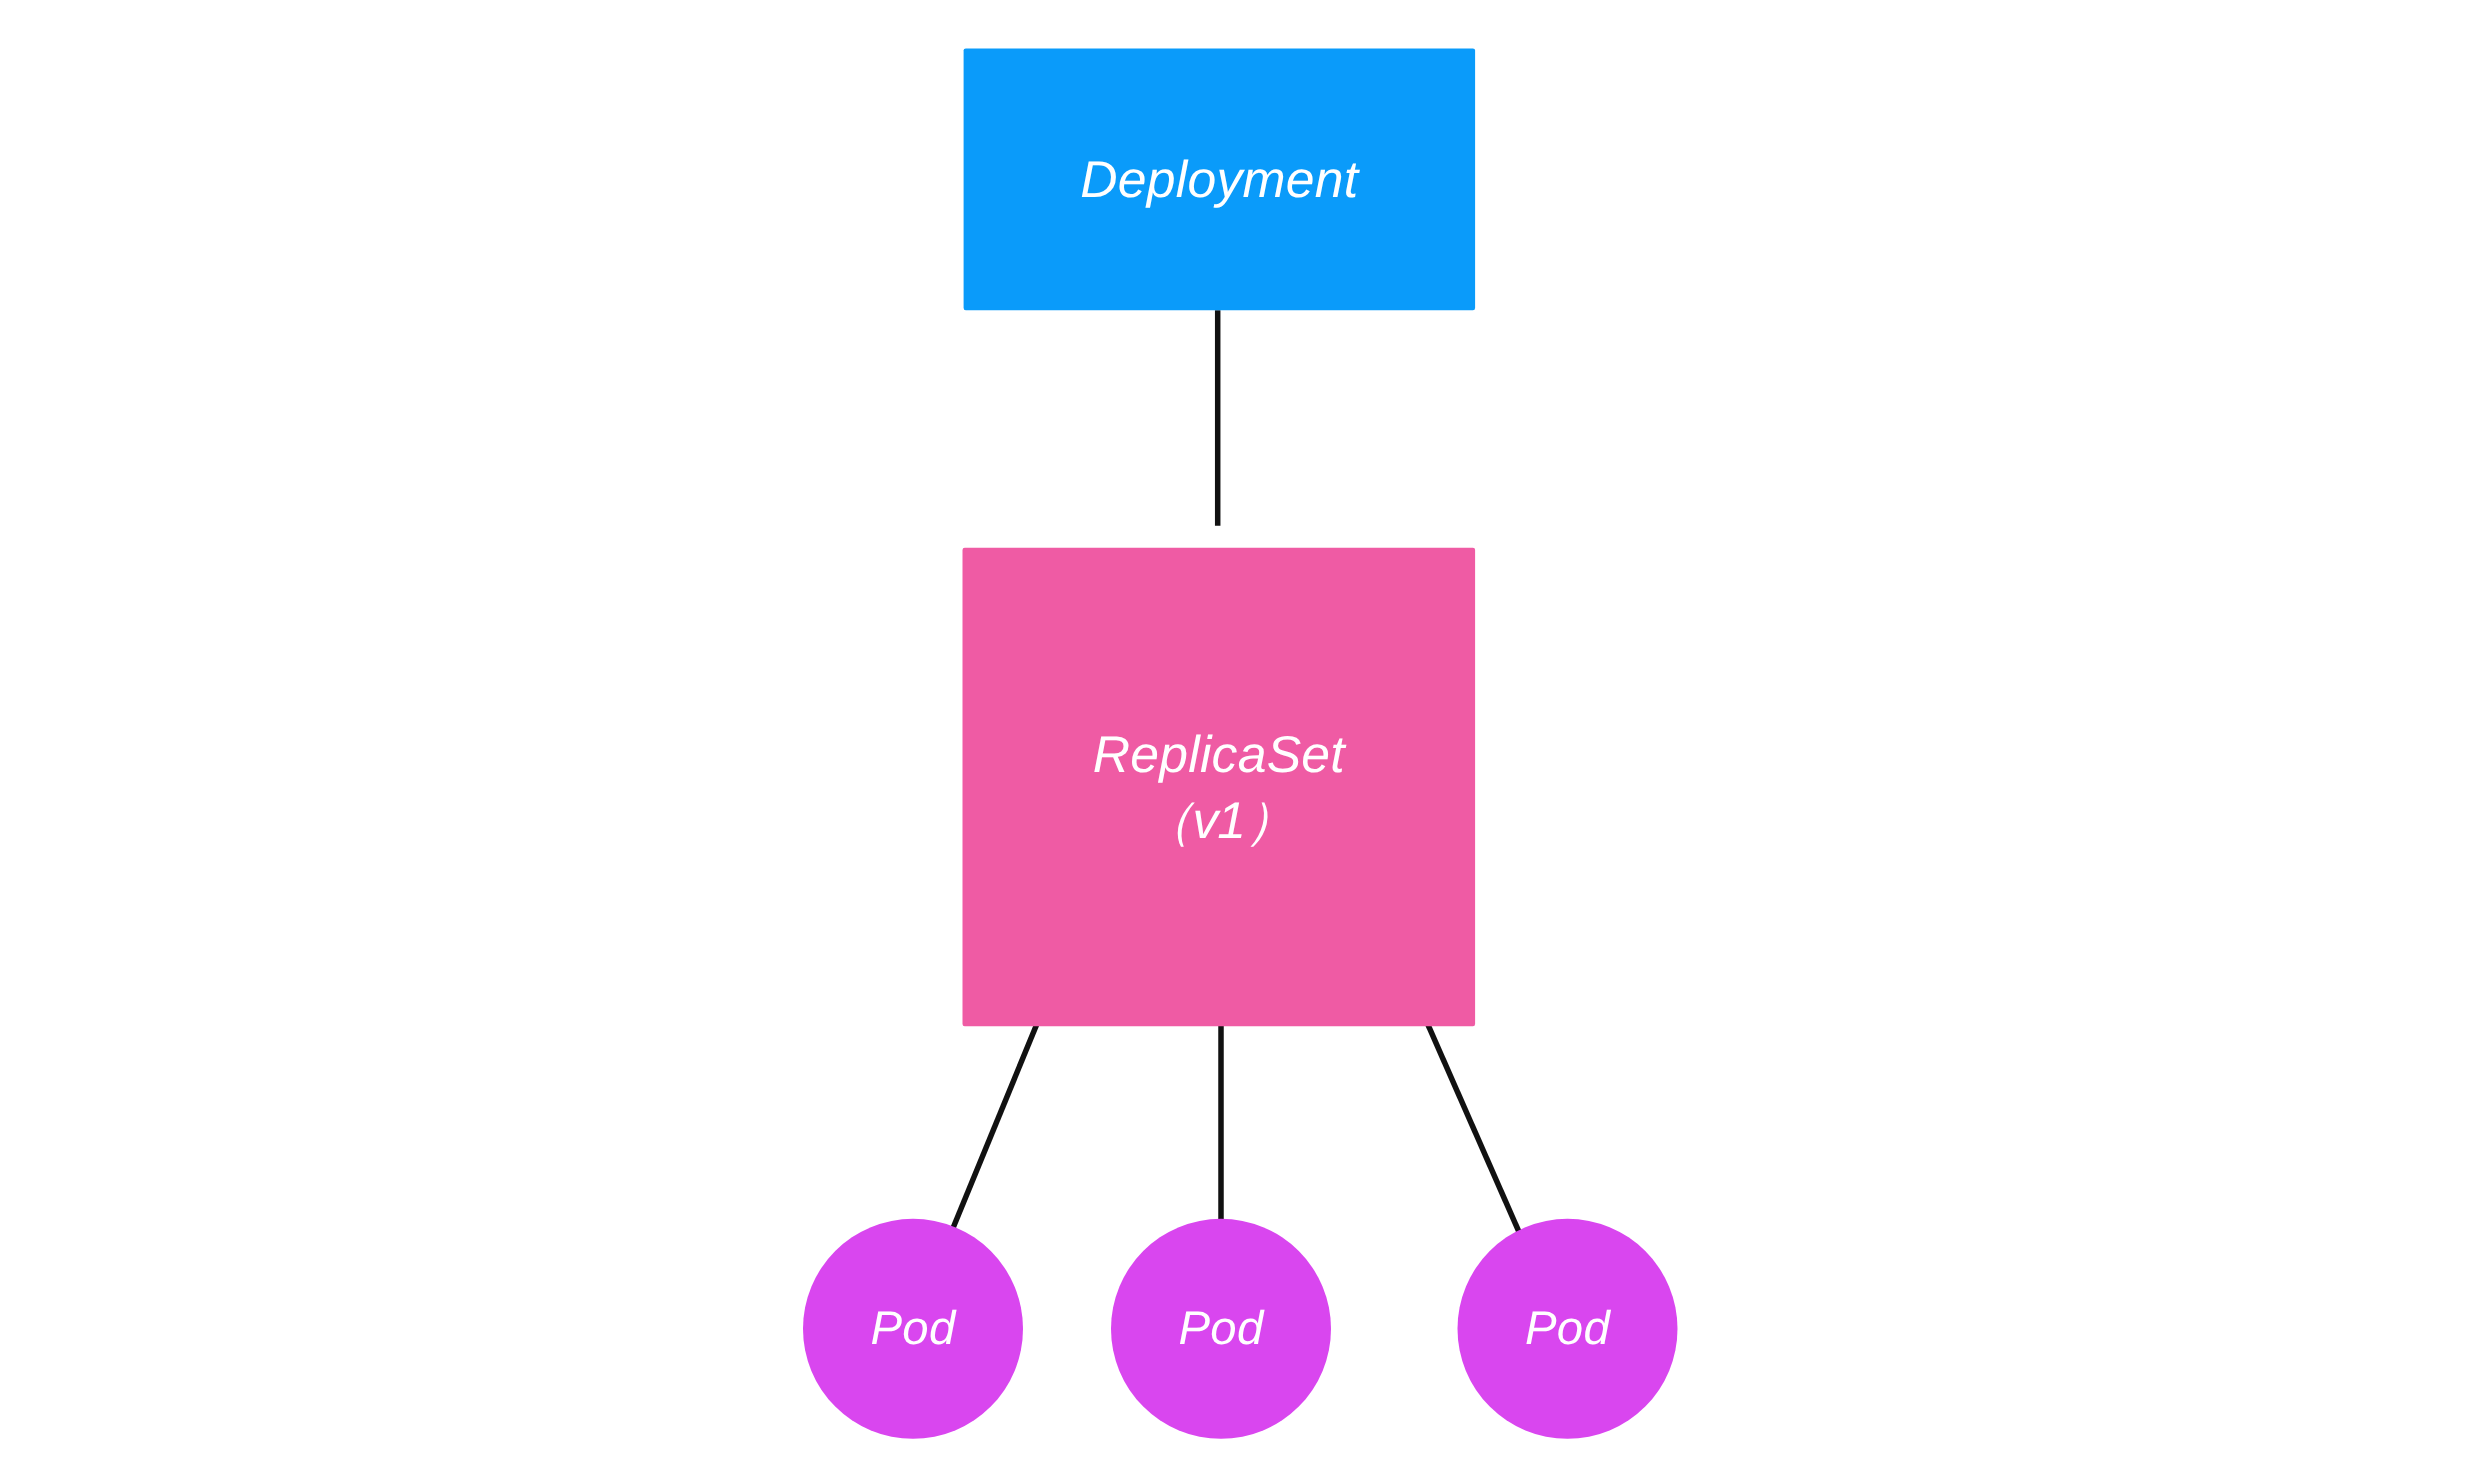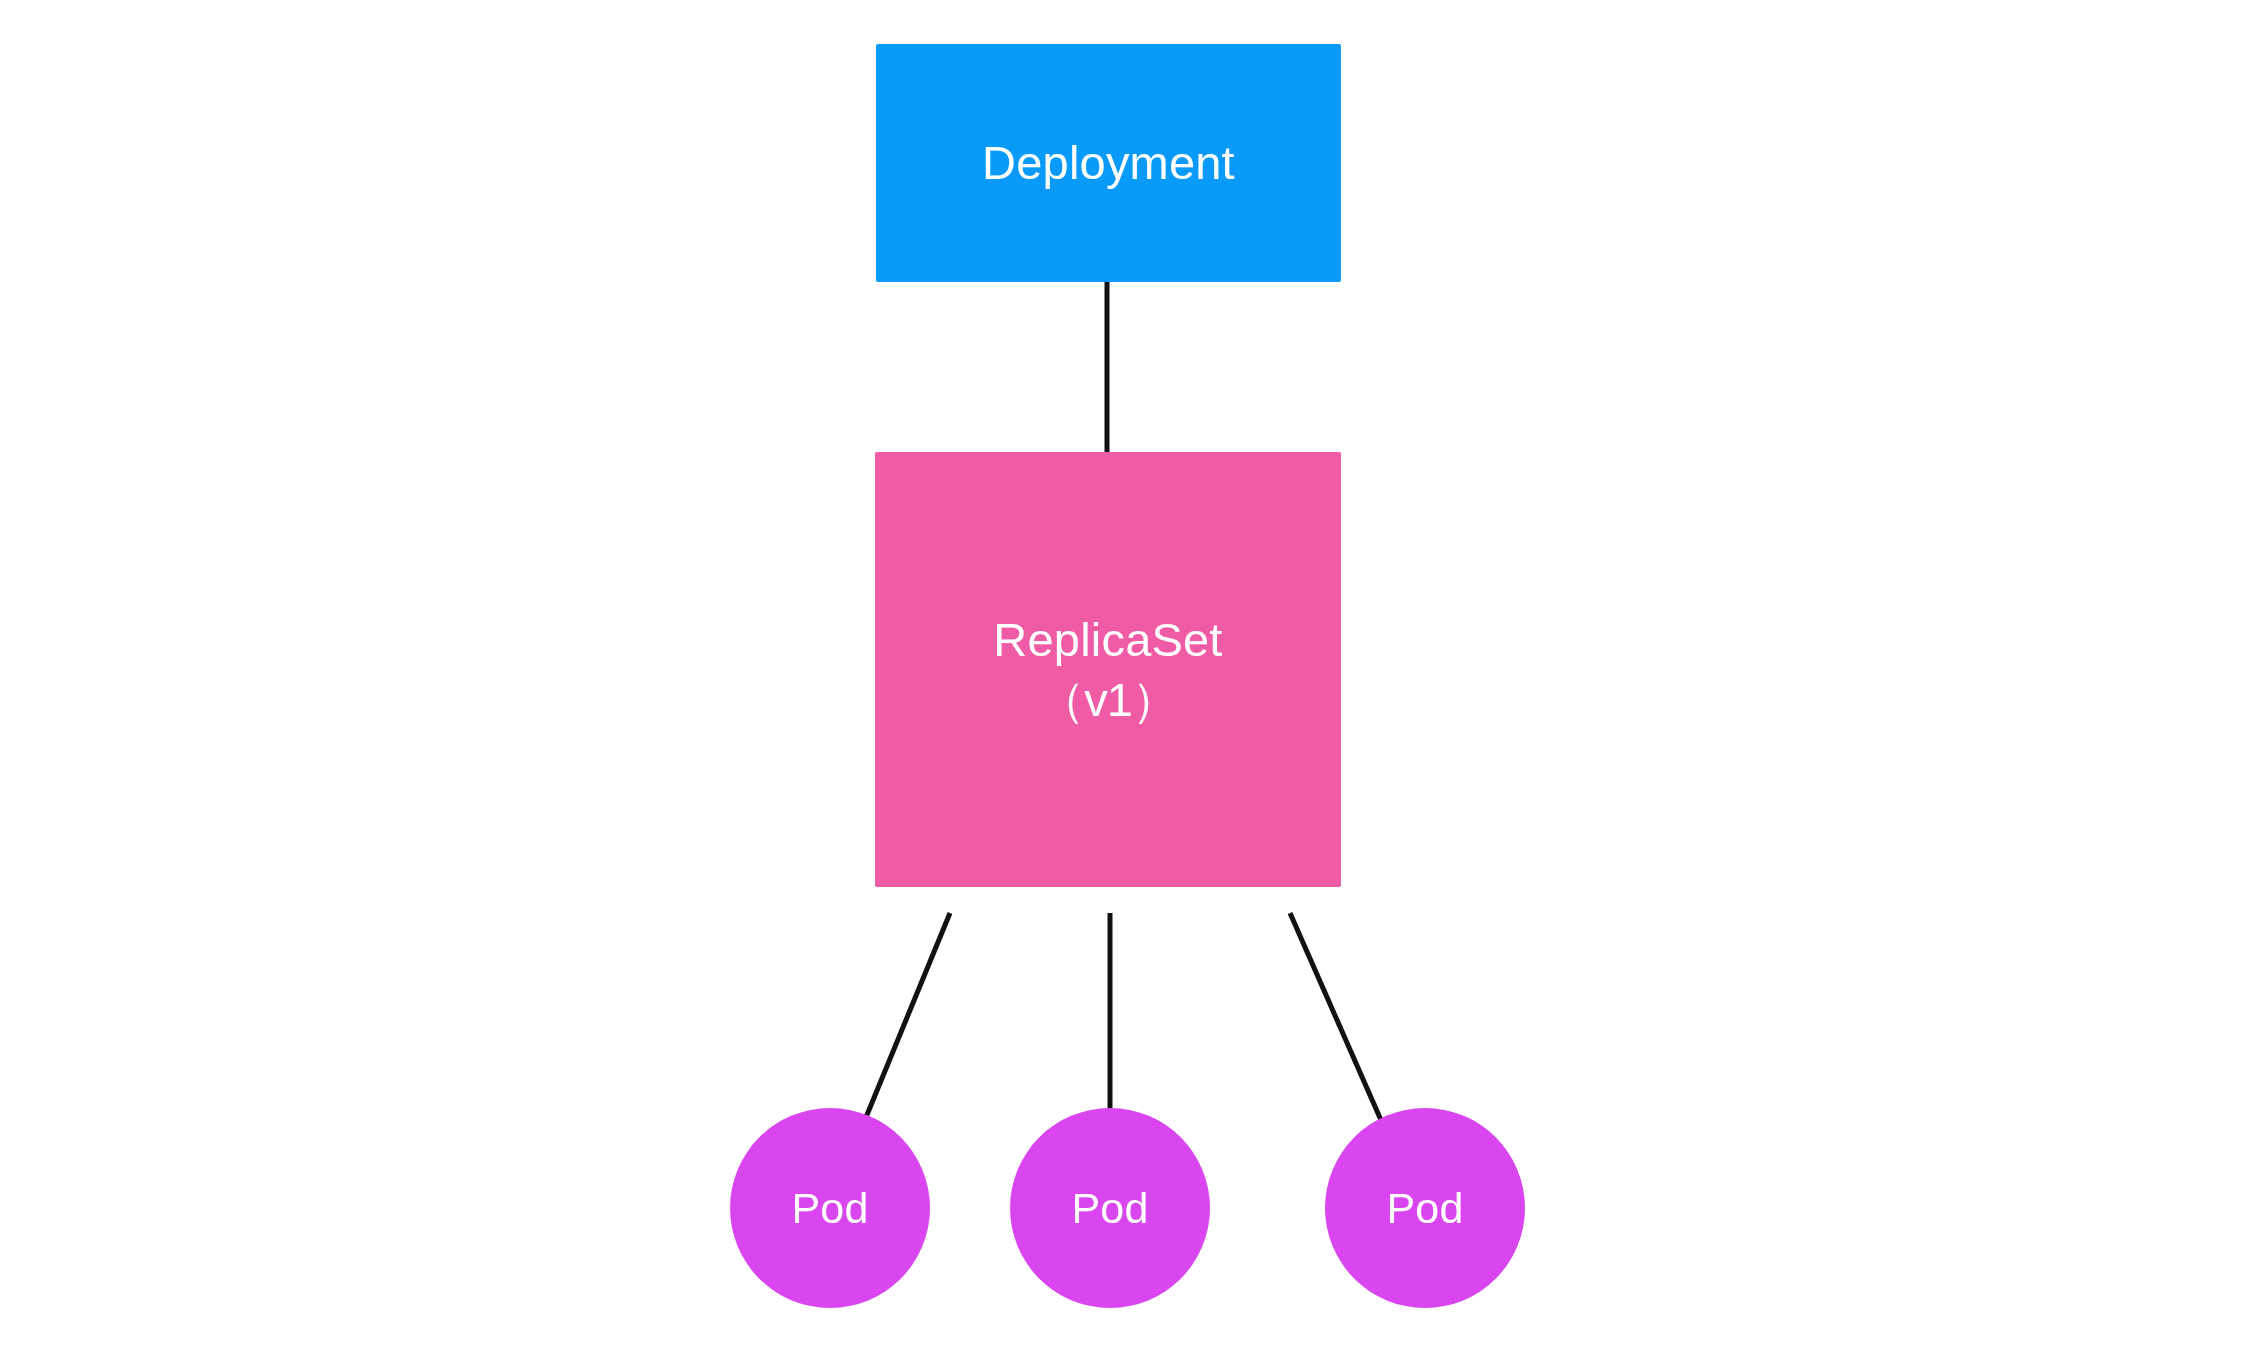--- a/index.html
+++ b/index.html
@@ -29,36 +29,37 @@
   .node {
     position: absolute;
     display: flex;
     align-items: center;
     justify-content: center;
     text-align: center;
     color: #ffffff;
     font-weight: 400;
     letter-spacing: 0.2px;
     line-height: 1.18;
+    font-style: italic;
     -webkit-font-smoothing: antialiased;
   }
   .node-box {
     border-radius: 2px;
   }
   .node-deployment {
     left: 876px;
     top: 44px;
     width: 465px;
     height: 238px;
     background: #0a9bfa;
     font-size: 47px;
   }
   .node-replicaset {
     left: 875px;
-    top: 452px;
+    top: 498px;
     width: 466px;
     height: 435px;
     background: #ef5ba4;
     font-size: 47px;
     flex-direction: column;
   }
   .node-replicaset .line2 {
     display: block;
     margin-top: 4px;
     letter-spacing: -1px;

